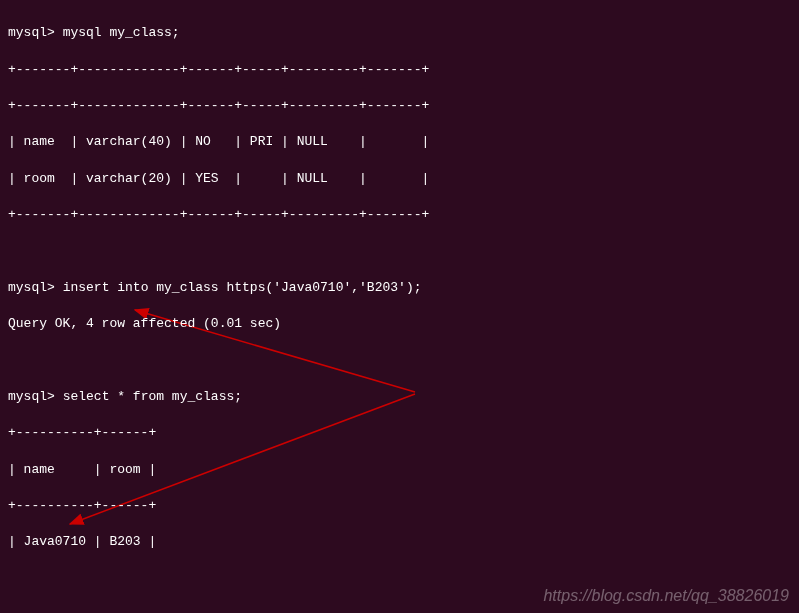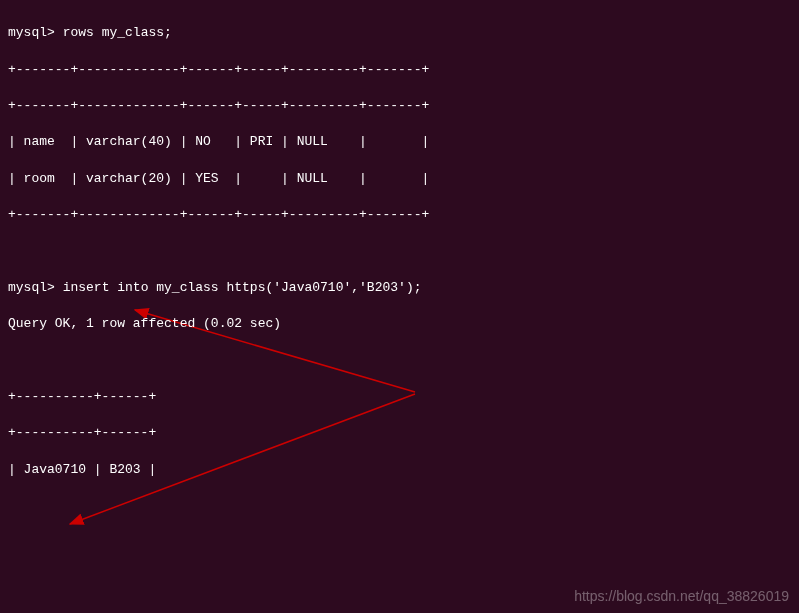--- a/index.html
+++ b/index.html
@@ -23,21 +23,22 @@
       white-space: pre;
       position: relative;
       z-index: 1;
     }
     .watermark {
       position: absolute;
       bottom: 6px;
       right: 10px;
       color: rgba(255,255,255,0.35);
       font-family: Arial, sans-serif;
-      font-size: 14px;
+      font-size: 16px;
+      font-style: italic;
       z-index: 2;
     }
     .arrow-container {
       position: absolute;
       top: 0;
       left: 0;
       width: 799px;
       height: 613px;
       pointer-events: none;
       z-index: 0;
@@ -53,31 +54,33 @@
   <defs>
     <marker id="arrowhead" markerWidth="10" markerHeight="8" refX="9" refY="4" orient="auto">
       <polygon points="0 0, 10 4, 0 8" fill="#cc0000"></polygon>
     </marker>
   </defs>
   <line x1="415" y1="392" x2="135" y2="310" stroke="#cc0000" stroke-width="1.5" marker-end="url(#arrowhead)"></line>
   <line x1="415" y1="394" x2="70" y2="524" stroke="#cc0000" stroke-width="1.5" marker-end="url(#arrowhead)"></line>
 </svg>
 
 <div class="terminal">
-<span class="line"><span>mysql&gt;</span> <span>rows my_class;</span></span>
+<span class="line"><span>mysql&gt;</span> <span>mysql my_class;</span></span>
 <span class="line">+-------+-------------+------+-----+---------+-------+</span>
 <span class="line">+-------+-------------+------+-----+---------+-------+</span>
 <span class="line">| name  | varchar(40) | NO   | PRI | NULL    |       |</span>
 <span class="line">| room  | varchar(20) | YES  |     | NULL    |       |</span>
 <span class="line">+-------+-------------+------+-----+---------+-------+</span>
 <span class="line"> </span>
 <span class="line"><span>mysql&gt;</span> <span>insert into my_class https('Java0710','B203');</span></span>
-<span class="line">Query OK, 1 row affected (0.02 sec)</span>
+<span class="line">Query OK, 4 row affected (0.01 sec)</span>
 <span class="line"> </span>
+<span class="line"><span>mysql&gt;</span> <span>select * from my_class;</span></span>
 <span class="line">+----------+------+</span>
+<span class="line">| name     | room |</span>
 <span class="line">+----------+------+</span>
 <span class="line">| Java0710 | B203 |</span>
 
 
 
 
 
 
 
 

